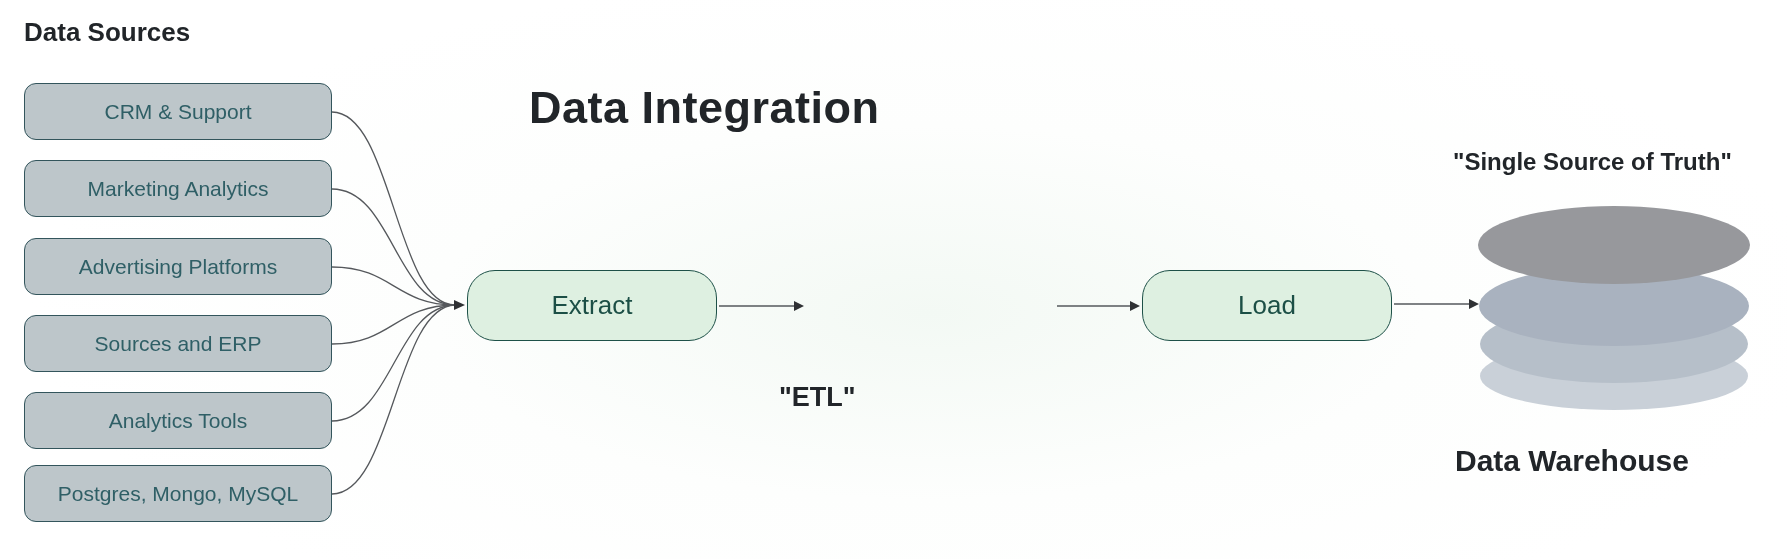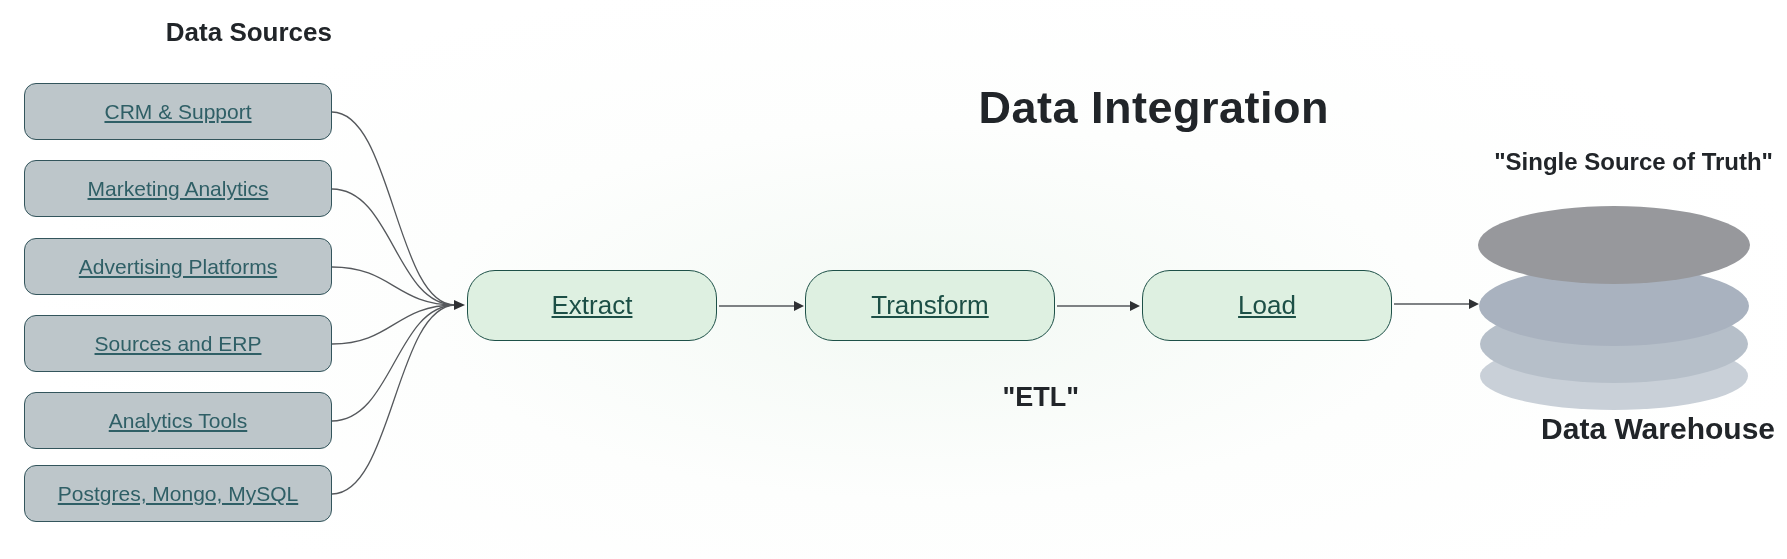--- a/index.html
+++ b/index.html
@@ -18,37 +18,36 @@
   .overlay {
     position: absolute;
     left: 0; top: 0;
     width: 1787px; height: 559px;
     pointer-events: none;
   }
   .heading {
     position: absolute;
     color: #212529;
     font-weight: 700;
-    text-align: right;
+    text-align: left;
     white-space: nowrap;
   }
   .ds-title   { left: 24px;  top: 17px;  width: 308px; font-size: 26px; }
   .main-title { left: 529px; top: 82px;  width: 800px; font-size: 45px; letter-spacing: 0.5px; }
   .etl-caption{ left: 779px; top: 382px; width: 300px; font-size: 27px; }
   .quote      { left: 1453px;top: 148px; width: 320px; font-size: 24px; }
-  .wh-label   { left: 1455px;top: 412px; width: 320px; font-size: 30px; }
+  .wh-label   { left: 1455px;top: 444px; width: 320px; font-size: 30px; }
 
   .node {
     position: absolute;
     display: flex;
     align-items: center;
     justify-content: center;
     box-sizing: border-box;
     white-space: nowrap;
-    text-decoration: underline;
   }
   .src-box {
     left: 24px;
     width: 308px;
     height: 57px;
     background: #bdc6ca;
     border: 1.6px solid #33555c;
     border-radius: 12px;
     color: #2f5f66;
     font-size: 21px;
@@ -121,20 +120,17 @@
   <div class="node src-box" style="top:392px">
     <span>Analytics Tools</span>
   </div>
   <div class="node src-box" style="top:465px">
     <span>Postgres, Mongo, MySQL</span>
   </div>
 
   <div class="node step-box" style="left:467px">
     <span>Extract</span>
   </div>
-  <div class="node step-box" style="left:805px">
-    <span>Transform</span>
-  </div>
   <div class="node step-box" style="left:1142px">
     <span>Load</span>
   </div>
 
 </div>
 
 </body></html>

